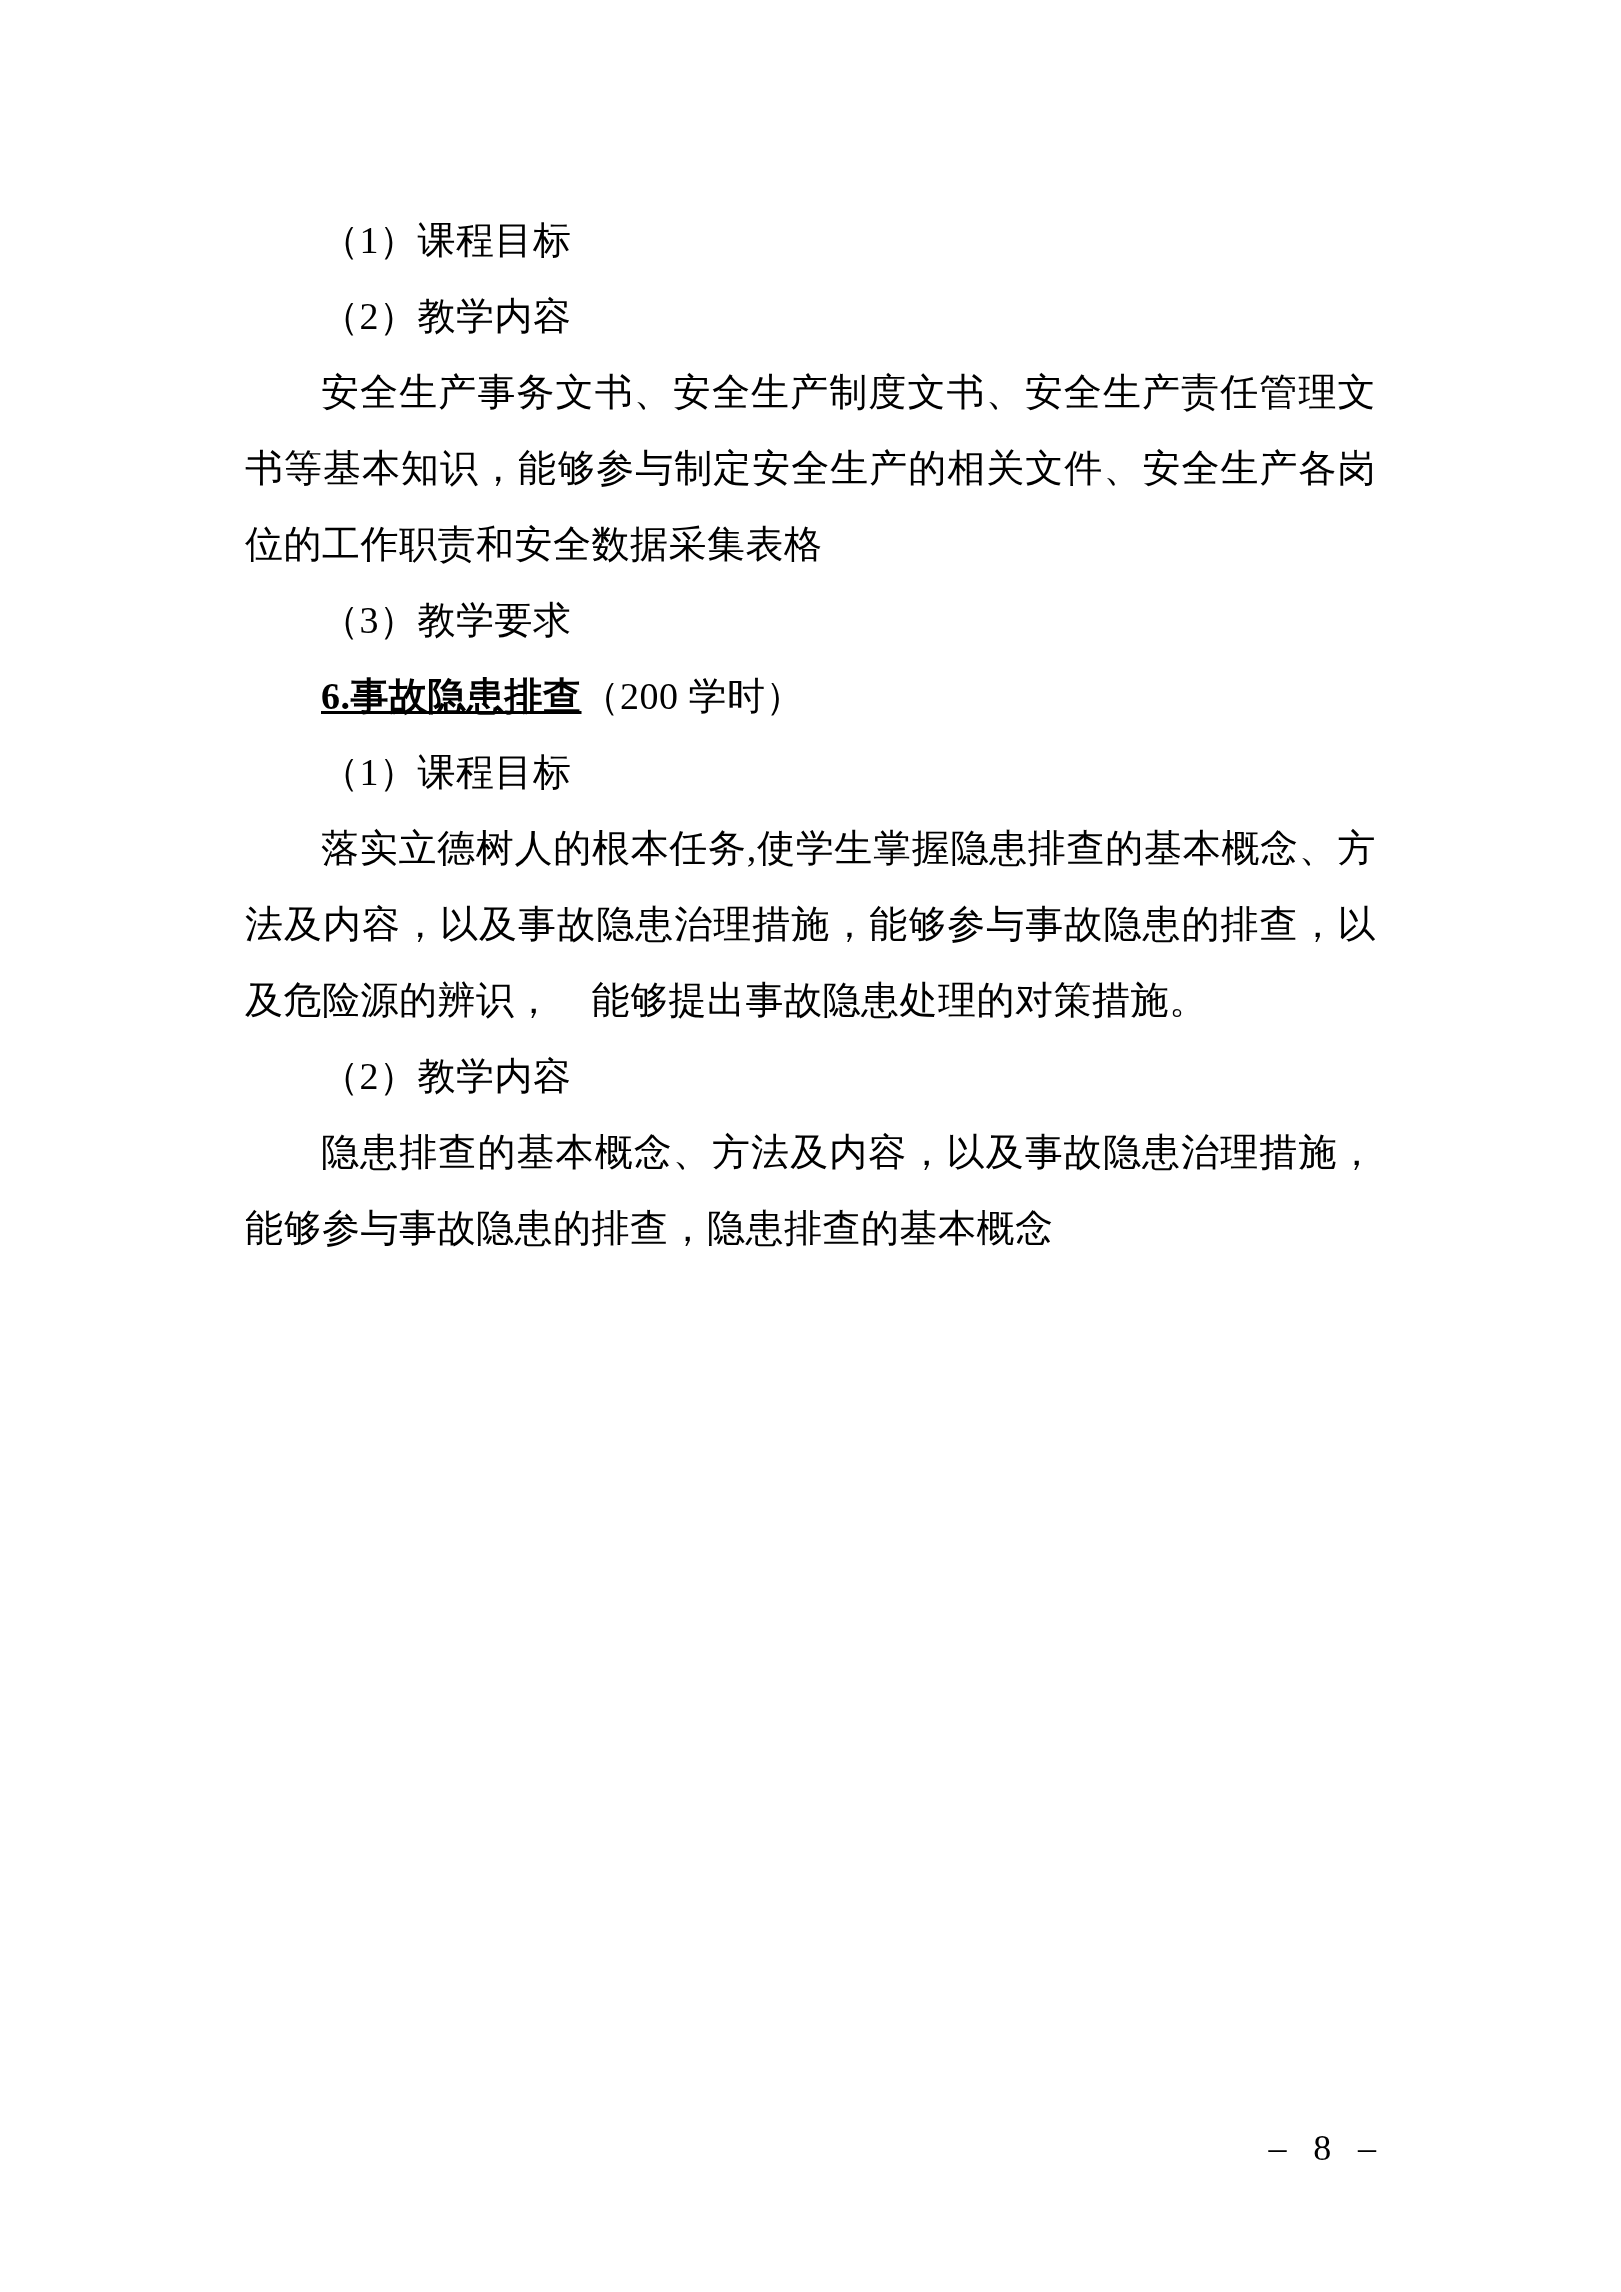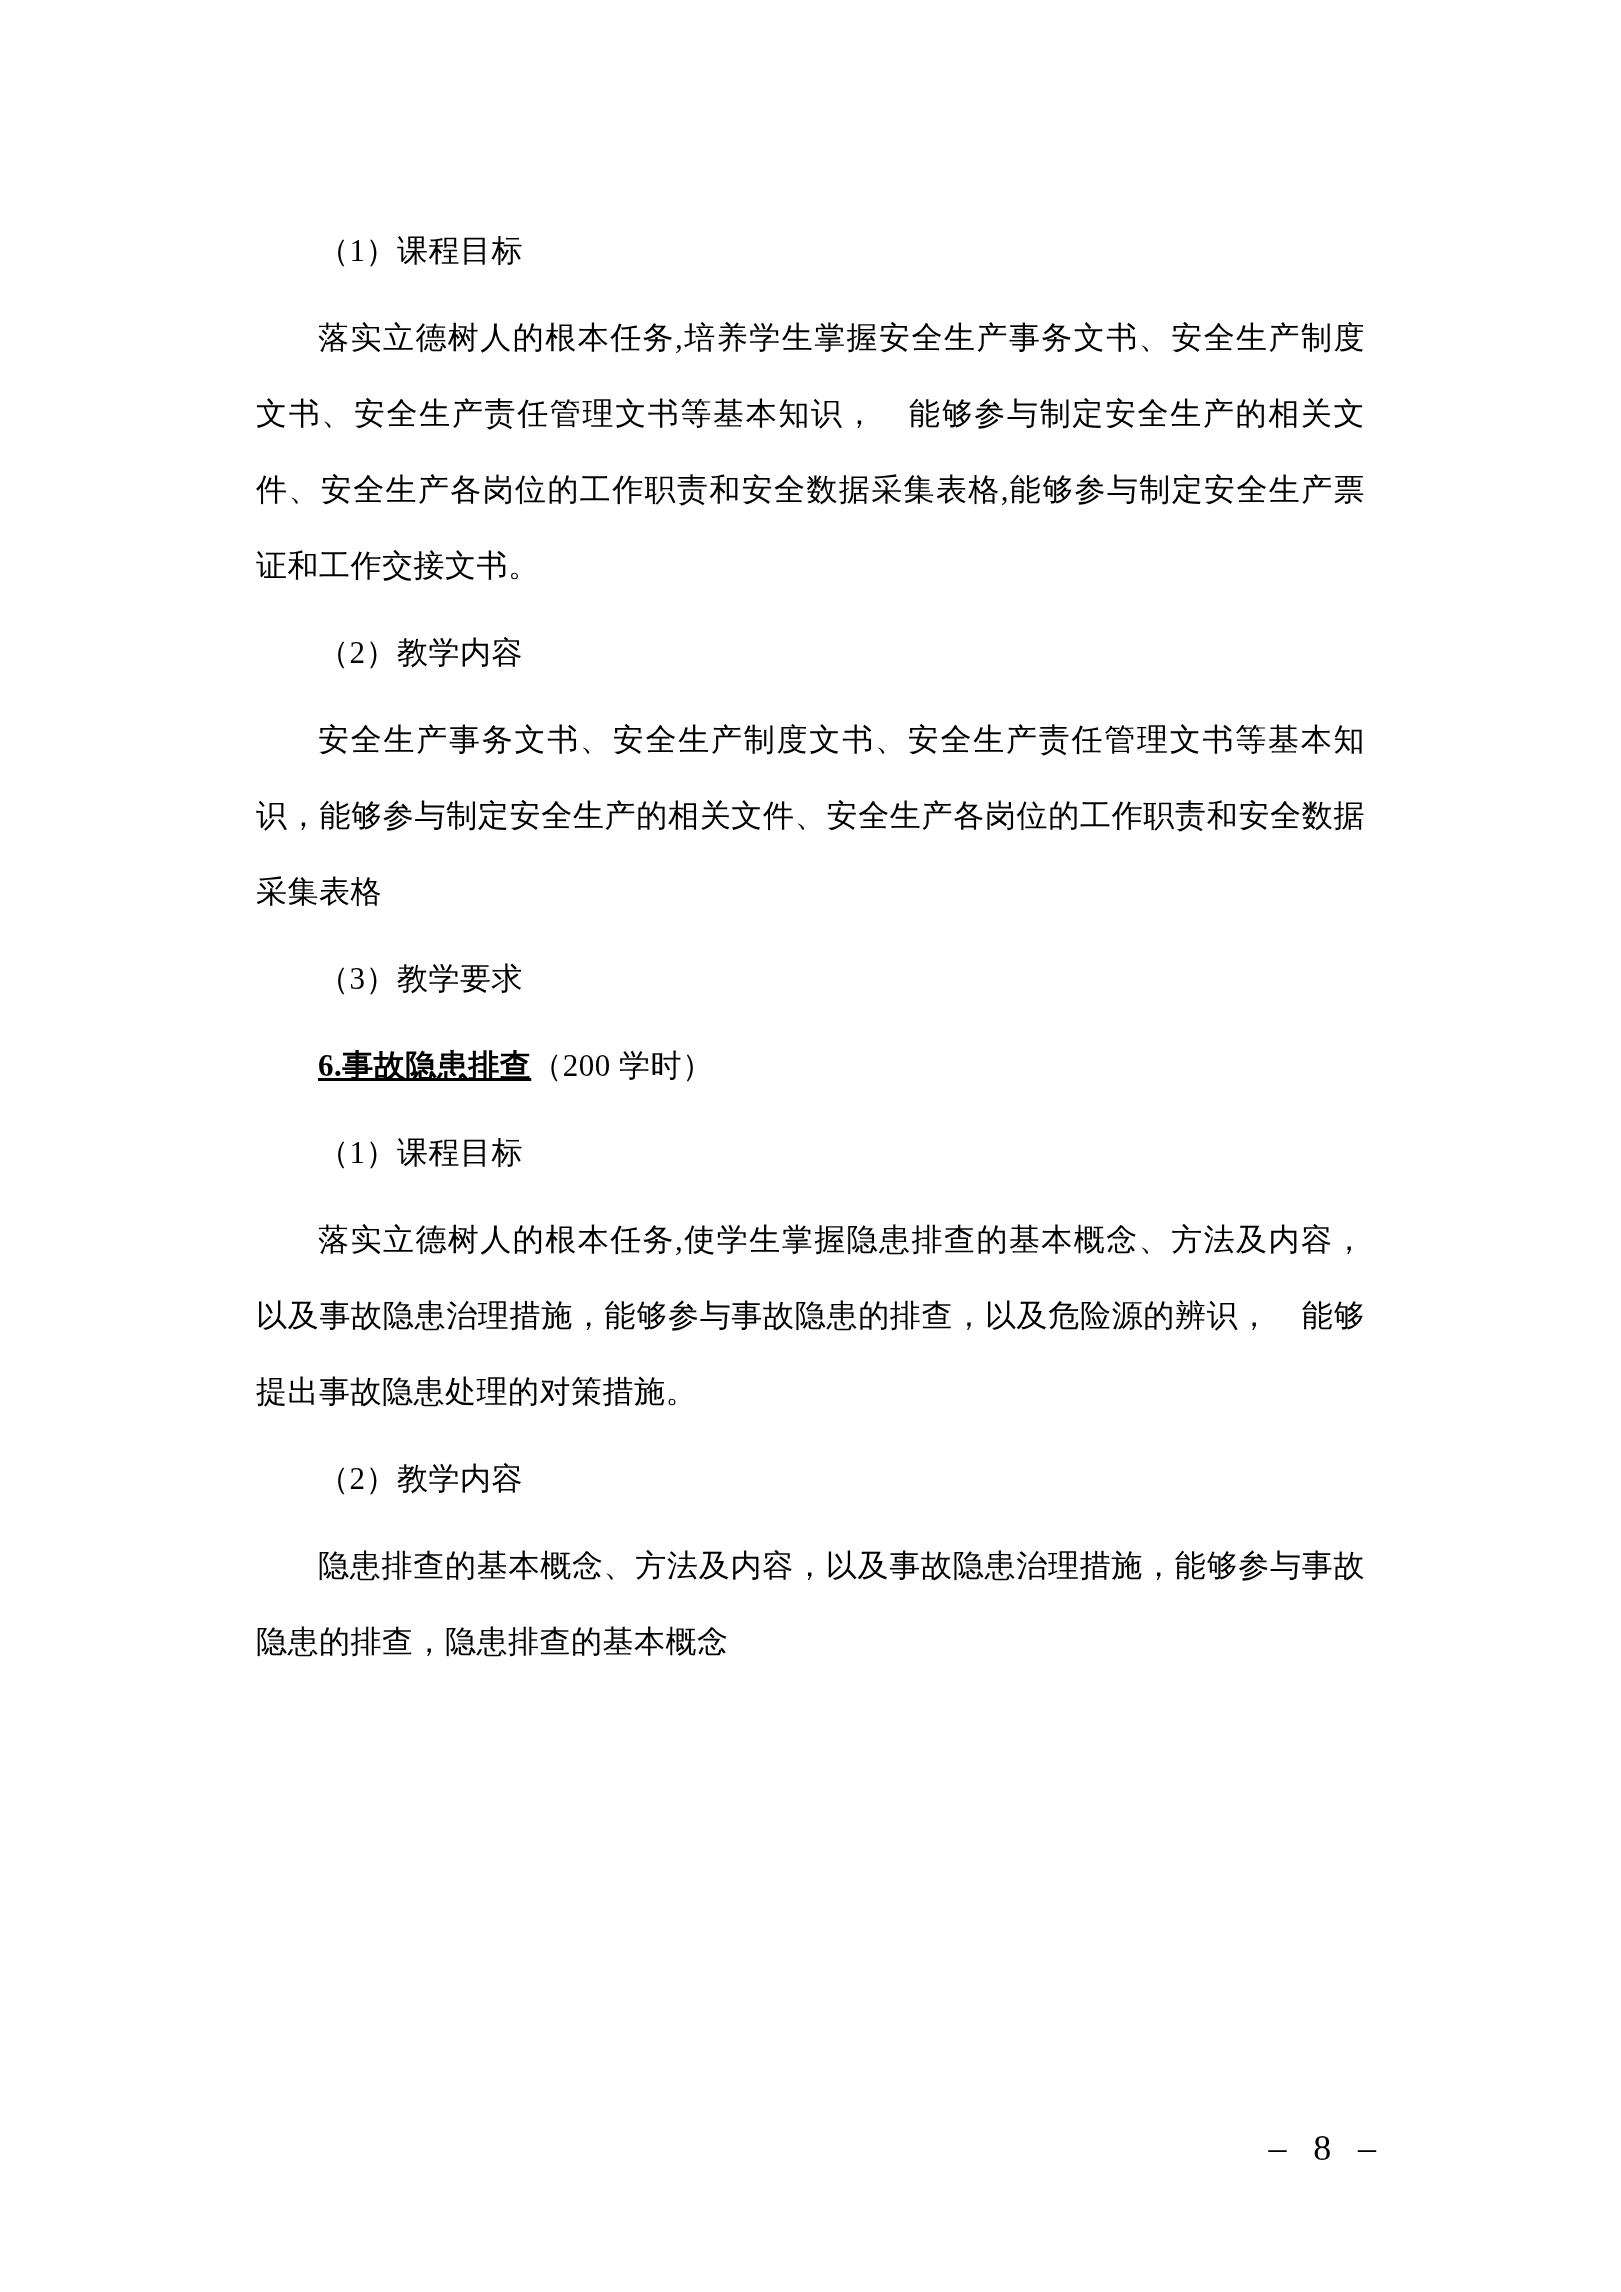--- a/index.html
+++ b/index.html
@@ -12,22 +12,22 @@
     color: #000000;
     overflow: hidden;
   }
   .content {
     position: absolute;
     left: 245px;
     top: 202px;
     width: 1131px;
   }
   .content p {
-    margin: 11px;
-    font-size: 31px;
+    margin: 0;
+    font-size: 38px;
     line-height: 76px;
     text-indent: 2em;
     letter-spacing: 0.5px;
   }
   p.body-para {
     text-align: justify;
     text-justify: inter-character;
     text-align-last: left;
   }
   p.heading-para {
@@ -47,21 +47,20 @@
     word-spacing: 13.7px;
     text-align: right;
   }
 </style>
 </head>
 <body>
 
 <div class="page">
   <div class="content">
     <p class="heading-para">（1）课程目标</p>
-    <p class="body-para">落实立德树人的根本任务,培养学生掌握安全生产事务文书、安全生产制度文书、安全生产责任管理文书等基本知识，　能够参与制定安全生产的相关文件、安全生产各岗位的工作职责和安全数据采集表格,能够参与制定安全生产票证和工作交接文书。</p>
     <p class="heading-para">（2）教学内容</p>
     <p class="body-para">安全生产事务文书、安全生产制度文书、安全生产责任管理文书等基本知识，能够参与制定安全生产的相关文件、安全生产各岗位的工作职责和安全数据采集表格</p>
     <p class="heading-para">（3）教学要求</p>
     <p class="heading-para"><span class="bold-part">6.事故隐患排查</span><span>（200 学时）</span></p>
     <p class="heading-para">（1）课程目标</p>
     <p class="body-para">落实立德树人的根本任务,使学生掌握隐患排查的基本概念、方法及内容，以及事故隐患治理措施，能够参与事故隐患的排查，以及危险源的辨识，　能够提出事故隐患处理的对策措施。</p>
     <p class="heading-para">（2）教学内容</p>
     <p class="body-para">隐患排查的基本概念、方法及内容，以及事故隐患治理措施，能够参与事故隐患的排查，隐患排查的基本概念</p>
   </div>
   <div class="footer">– 8 –</div>

